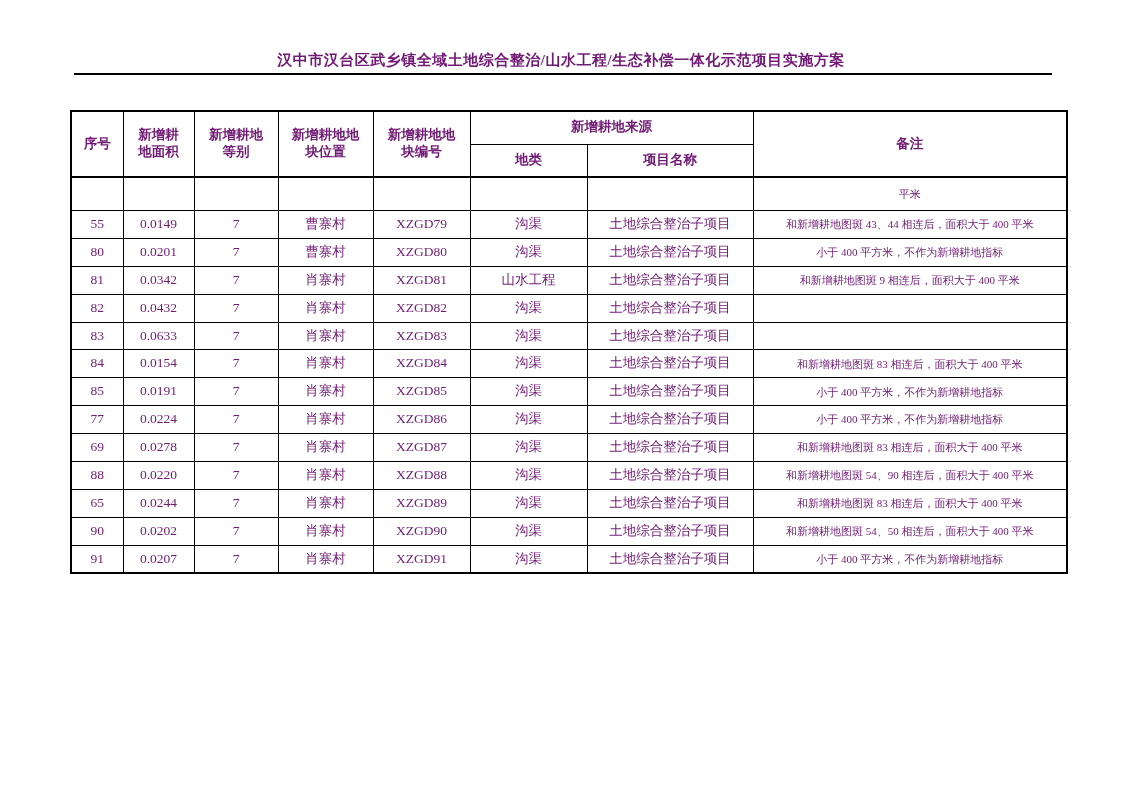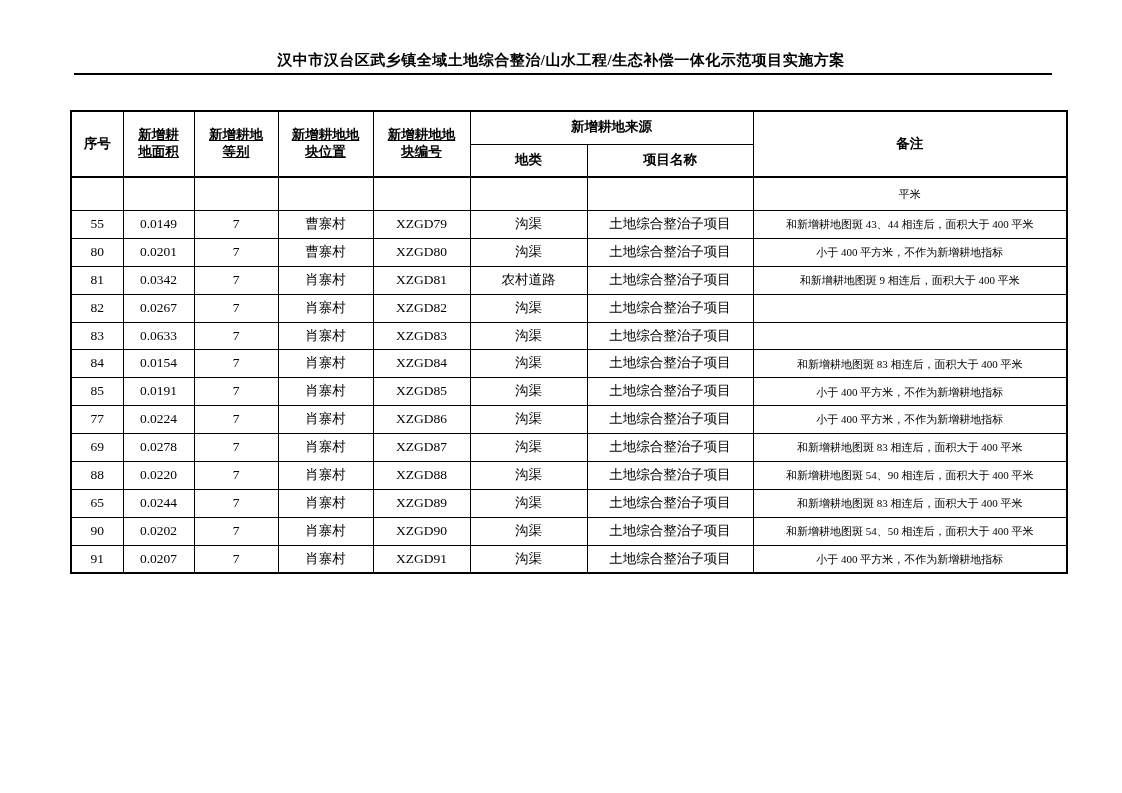--- a/index.html
+++ b/index.html
@@ -1,21 +1,21 @@
 <!DOCTYPE html>
 <html><head>
 <meta charset="utf-8">
 <style>
   html,body { margin:0; padding:0; background:#ffffff; }
   .page {
     position:relative;
     width:1122px; height:661px;
     background:#ffffff;
     font-family:"Liberation Serif","DejaVu Serif",serif;
-    color:#000000;
+    color:#701a75;
     overflow:hidden;
   }
   .doc-title {
     position:absolute;
     top:51px; left:0; width:100%;
     text-align:center;
     font-size:15px;
     font-weight:bold;
     letter-spacing:0.5px;
   }
@@ -36,21 +36,21 @@
   .main-table th, .main-table td {
     border:1px solid #000000;
     text-align:center;
     vertical-align:middle;
     font-size:13.5px;
     padding:5px 3px;
     line-height:1.25;
     overflow:hidden;
   }
   .main-table thead th { font-weight:bold; }
-  .main-table th.wrap { white-space:pre-line;text-decoration:underline; }
+  .main-table th.wrap { white-space:pre-line; }
   .main-table thead tr.h1 { height:33px; }
   .main-table thead tr.h2 { height:33px; }
   .main-table tr.unit-row td { border-top:2px solid #000000; height:22px; }
   .main-table td.remark {
     font-size:11px;
     padding:4px 20px;
     line-height:1.3;
   }
   .page-number {
     position:absolute;
@@ -127,27 +127,27 @@
         <td>沟渠</td>
         <td>土地综合整治子项目</td>
         <td class="remark">小于 400 平方米，不作为新增耕地指标</td>
       </tr>
       <tr>
         <td>81</td>
         <td>0.0342</td>
         <td>7</td>
         <td>肖寨村</td>
         <td>XZGD81</td>
-        <td>农村道路</td>
+        <td>山水工程</td>
         <td>土地综合整治子项目</td>
         <td class="remark">和新增耕地图斑 9 相连后，面积大于 400 平米</td>
       </tr>
       <tr>
         <td>82</td>
-        <td>0.0267</td>
+        <td>0.0432</td>
         <td>7</td>
         <td>肖寨村</td>
         <td>XZGD82</td>
         <td>沟渠</td>
         <td>土地综合整治子项目</td>
         <td class="remark"></td>
       </tr>
       <tr>
         <td>83</td>
         <td>0.0633</td>

